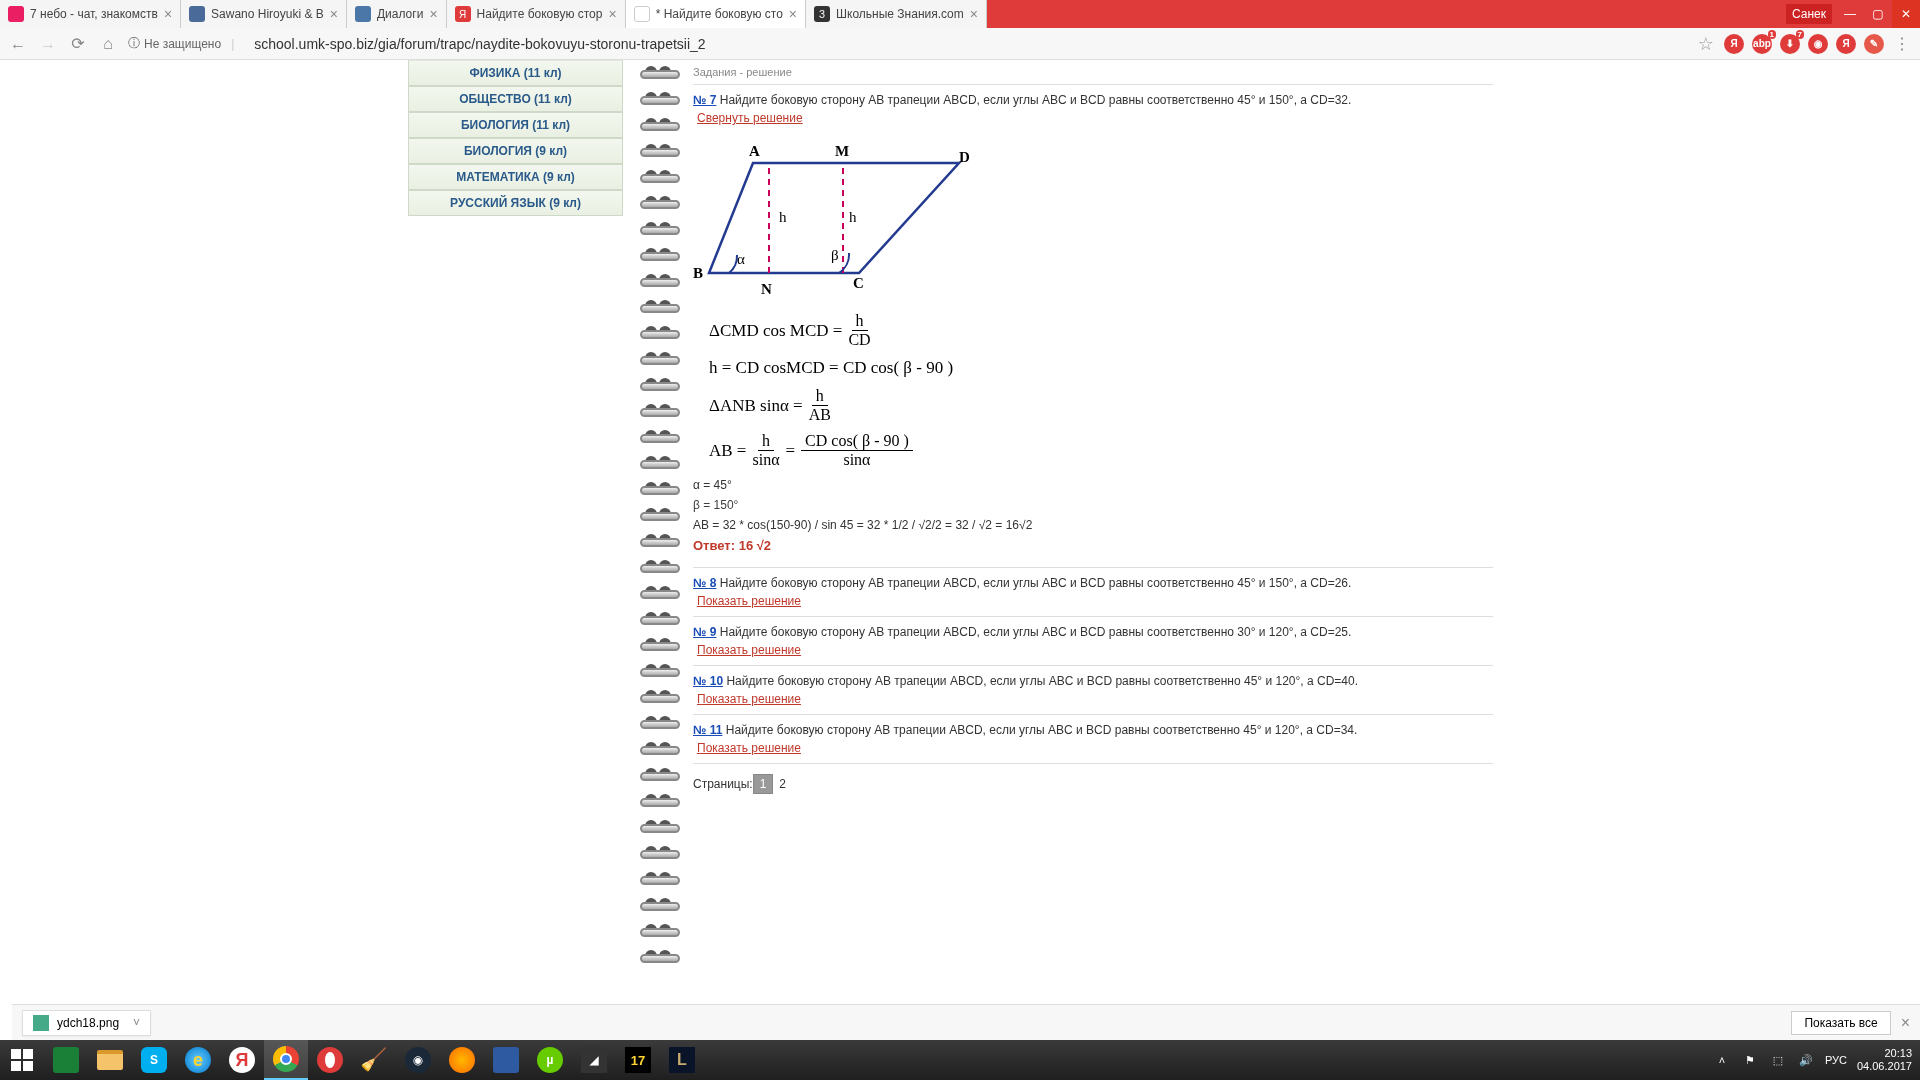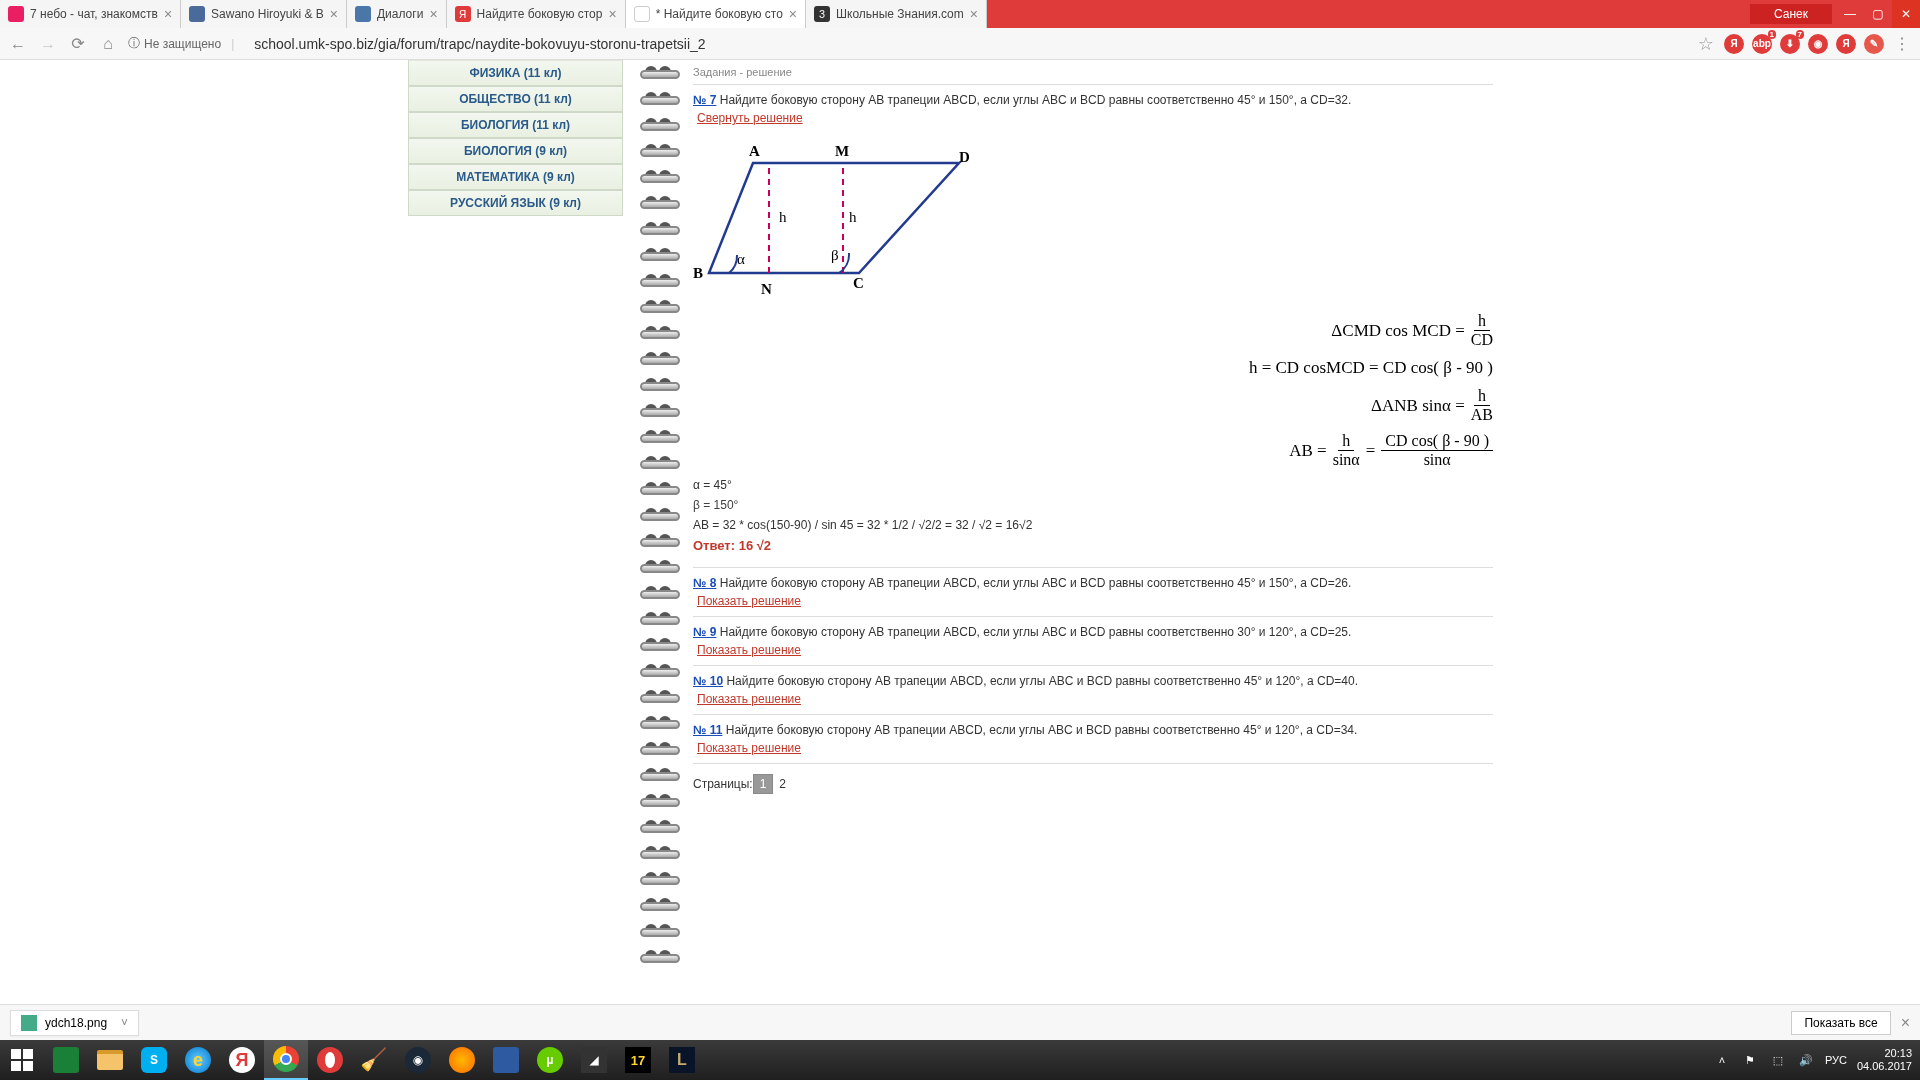--- a/index.html
+++ b/index.html
@@ -6,21 +6,21 @@
   body { font-family: Arial, sans-serif; font-size: 12px; overflow: hidden; width: 1920px; height: 1080px; background: #fff; position: relative; }
 
   
   .titlebar { height: 28px; background: #e03b3b; display: flex; align-items: stretch; }
   .tab { background: #f5f5f5; border-right: 1px solid #ccc; display: flex; align-items: center; padding: 12px 8px; max-width: 200px; height: 28px; position: relative; }
   .tab.active { background: #fff; }
   .tab .favicon { width: 16px; height: 16px; margin-right: 6px; flex-shrink: 0; }
   .tab .title { white-space: nowrap; overflow: hidden; text-overflow: ellipsis; font-size: 12px; color: #444; max-width: 130px; }
   .tab .close { margin-left: 6px; color: #888; font-size: 14px; cursor: pointer; }
   .titlebar-right { margin-left: auto; display: flex; align-items: center; }
-  .user-btn { background: #c22; color: #fff; padding: 2px 24px; font-size: 12px; margin-right: 4px; height: 20px; display: flex; align-items: center; }
+  .user-btn { background: #c22; color: #fff; padding: 2px 6px; font-size: 12px; margin-right: 4px; height: 20px; display: flex; align-items: center; }
   .win-btn { width: 28px; height: 28px; display: flex; align-items: center; justify-content: center; color: #fff; cursor: pointer; }
 
   
   .urlbar { height: 32px; background: #f7f7f7; border-bottom: 1px solid #ddd; display: flex; align-items: center; padding: 0 8px; gap: 10px; }
   .nav-icon { color: #888; cursor: pointer; font-size: 16px; width: 20px; text-align: center; }
   .insecure { color: #666; font-size: 12px; display: flex; align-items: center; gap: 4px; }
   .url { flex: 1; color: #333; font-size: 14px; margin-left: 10px; }
   .ext-icons { display: flex; gap: 8px; align-items: center; }
   .ext { width: 20px; height: 20px; border-radius: 50%; display: flex; align-items: center; justify-content: center; font-size: 10px; font-weight: bold; color: #fff; position: relative; }
 
@@ -37,32 +37,32 @@
   .ring::after { content: ""; position: absolute; left: -3px; top: 8px; width: 36px; height: 5px; border: 2px solid #888; border-radius: 8px; background: linear-gradient(#eee,#aaa); }
 
   .content { flex: 1; padding: 0 10px; max-width: 820px; }
   .section-title { color: #888; font-size: 11px; padding: 6px 0; border-bottom: 1px solid #ddd; }
   .problem { font-size: 12px; color: #333; padding: 6px 0; line-height: 1.5; border-bottom: 1px solid #ddd; }
   .problem .num { color: #1a4db5; text-decoration: underline; font-weight: bold; }
   .problem .toggle { color: #c0392b; text-decoration: underline; cursor: pointer; margin-left: 4px; }
 
   .solution { padding: 10px 0 14px 0; border-bottom: 1px solid #ddd; }
   .diagram { width: 280px; height: 160px; position: relative; margin-bottom: 10px; }
-  .math-line { font-family: "Times New Roman", serif; font-size: 17px; color: #000; margin: 10px 0; display: flex; align-items: center; gap: 6px; justify-content: flex-end; }
+  .math-line { font-family: "Times New Roman", serif; font-size: 17px; color: #000; margin: 10px 16px; display: flex; align-items: center; gap: 6px; }
   .frac { display: inline-flex; flex-direction: column; align-items: center; font-size: 16px; line-height: 1; }
   .frac .top { border-bottom: 1.5px solid #000; padding: 0 4px 1px; }
   .frac .bot { padding-top: 1px; }
   .answer { color: #c0392b; font-weight: bold; font-size: 13px; }
 
   .pager { padding: 10px 0; font-size: 12px; color: #333; display: flex; align-items: center; gap: 0; }
   .pager .pg { padding: 2px 6px; border: 1px solid #ccc; cursor: pointer; }
   .pager .pg.current { background: #999; color: #fff; border-color: #888; }
 
   
-  .downloads { position: absolute; bottom: 40px; left: 0; right: 0; height: 36px; background: #f7f7f7; border-top: 1px solid #ddd; display: flex; align-items: center; padding: 0 10px; }
+  .downloads { position: absolute; bottom: 40px; left: 12px; right: 0; height: 36px; background: #f7f7f7; border-top: 1px solid #ddd; display: flex; align-items: center; padding: 0 10px; }
   .dl-item { display: flex; align-items: center; border: 1px solid #ddd; padding: 4px 10px; background: #fff; gap: 8px; box-shadow: 0 1px 2px rgba(0,0,0,0.05); }
   .dl-icon { width: 16px; height: 16px; background: #4a8; }
   .dl-dd { color: #888; margin-left: 6px; }
   .show-all { margin-left: auto; border: 1px solid #ccc; padding: 4px 12px; background: #fff; cursor: pointer; font-size: 12px; }
   .dl-close { color: #888; margin-left: 10px; font-size: 16px; cursor: pointer; }
 
   
   .taskbar { position: absolute; bottom: 0; left: 0; right: 0; height: 40px; background: linear-gradient(#3a3a3a,#1f1f1f); display: flex; align-items: center; }
   .task { width: 44px; height: 40px; display: flex; align-items: center; justify-content: center; cursor: pointer; }
   .task.active { background: rgba(255,255,255,0.15); border-bottom: 2px solid #6cf; }

